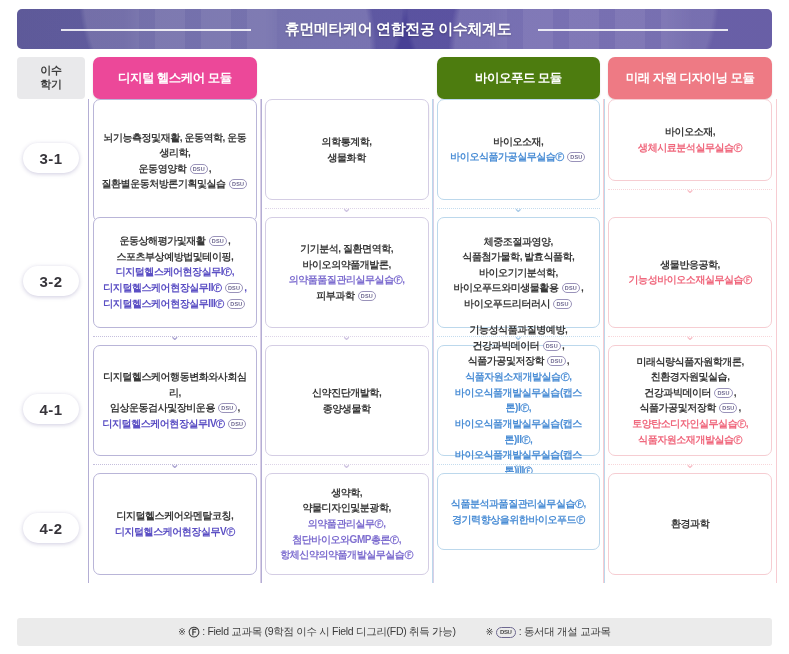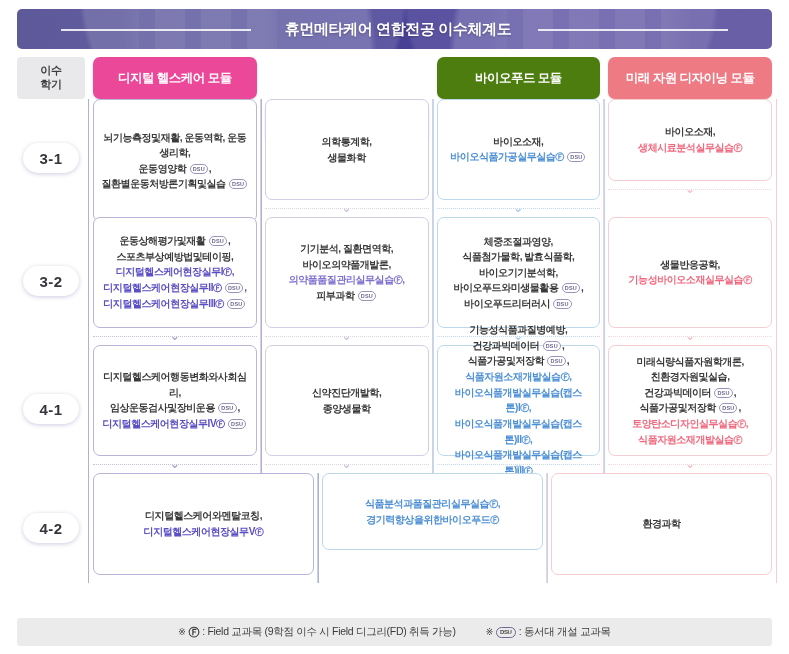--- a/index.html
+++ b/index.html
@@ -323,20 +323,27 @@
         </div>
         <div class="row" style="height:110px">
           <div class="cell-sem sem-pill-wrap">
             <div class="sem-pill">4-2</div>
           </div>
           <div class="cell-mod track m1">
             <div class="rail a"></div>
             <div class="rail b"></div>
             <div class="colbox" style="height:102px">
               <p><span class="c-dark">디지털헬스케어와멘탈코칭,</span><br><span class="c-purple">디지털헬스케어현장실무V<span class="fd">Ⓕ</span></span></p>
+            </div>
+          </div>
+          <div class="cell-mod track m2">
+            <div class="rail a"></div>
+            <div class="rail b"></div>
+            <div class="colbox" style="height:102px">
+              <p><span class="c-dark">생약학,</span><br><span class="c-dark">약물디자인및분광학,</span><br><span class="c-violet">의약품관리실무<span class="fd">Ⓕ</span>,</span><br><span class="c-violet">첨단바이오와GMP총론<span class="fd">Ⓕ</span>,</span><br><span class="c-violet">항체신약의약품개발실무실습<span class="fd">Ⓕ</span></span></p>
             </div>
           </div>
           <div class="cell-mod track m3">
             <div class="rail a"></div>
             <div class="rail b"></div>
             <div class="colbox" style="height:77px">
               <p><span class="c-blue">식품분석과품질관리실무실습<span class="fd">Ⓕ</span>,</span><br><span class="c-blue">경기력향상을위한바이오푸드<span class="fd">Ⓕ</span></span></p>
             </div>
           </div>
           <div class="cell-mod track m4">

